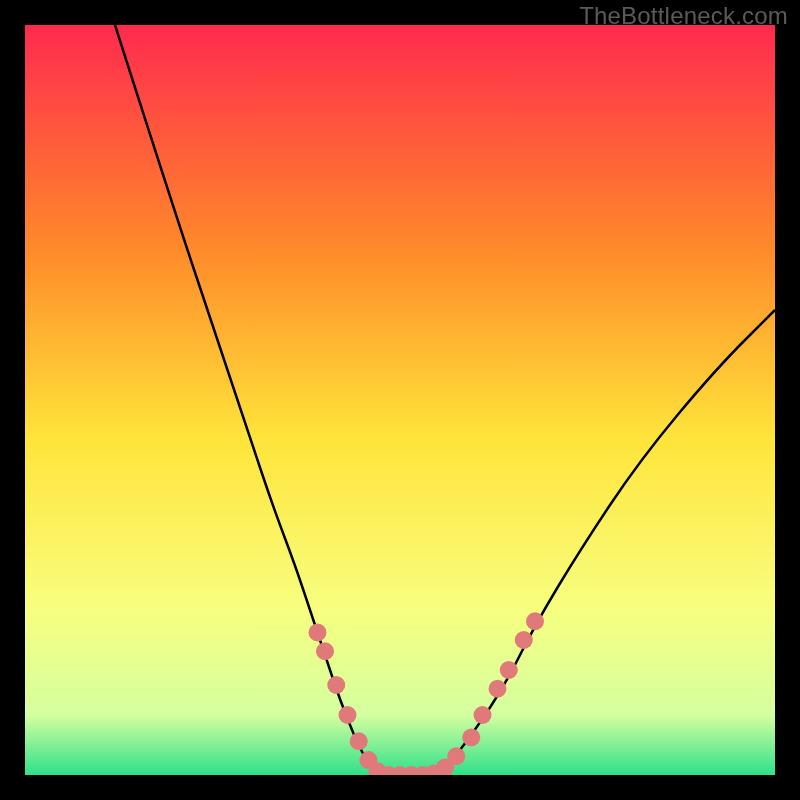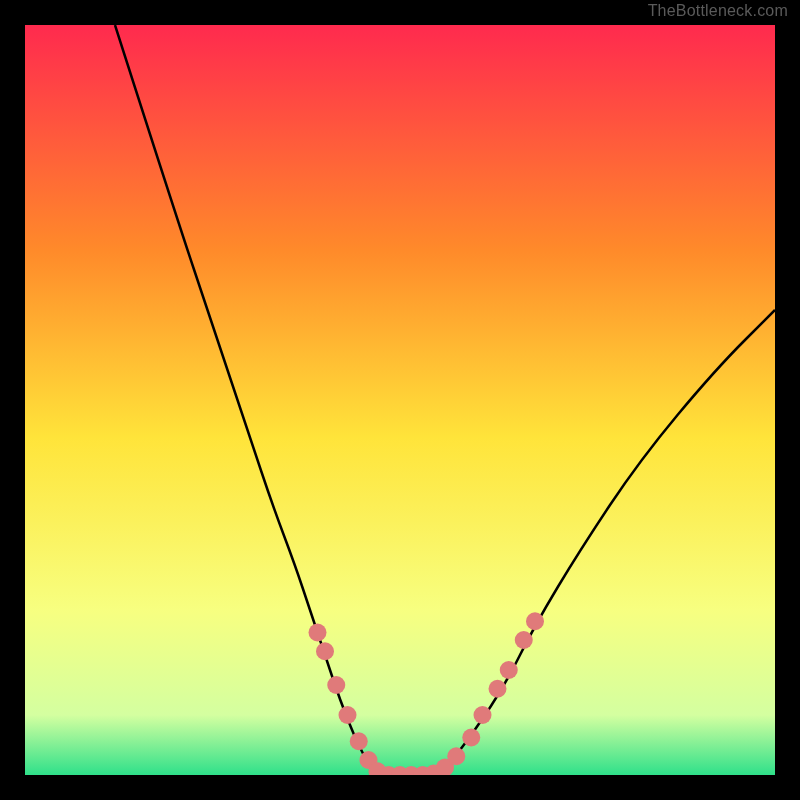--- a/index.html
+++ b/index.html
@@ -15,21 +15,21 @@
     position: relative;
     width: 800px;
     height: 800px;
     background: #000;
   }
   .watermark {
     position: absolute;
     top: 2px;
     right: 12px;
     color: #5a5a5a;
-    font-size: 16px;
+    font-size: 24px;
     font-weight: 500;
     letter-spacing: 0.2px;
     z-index: 10;
   }
   .plot {
     position: absolute;
     left: 25px;
     top: 25px;
     width: 750px;
     height: 750px;

